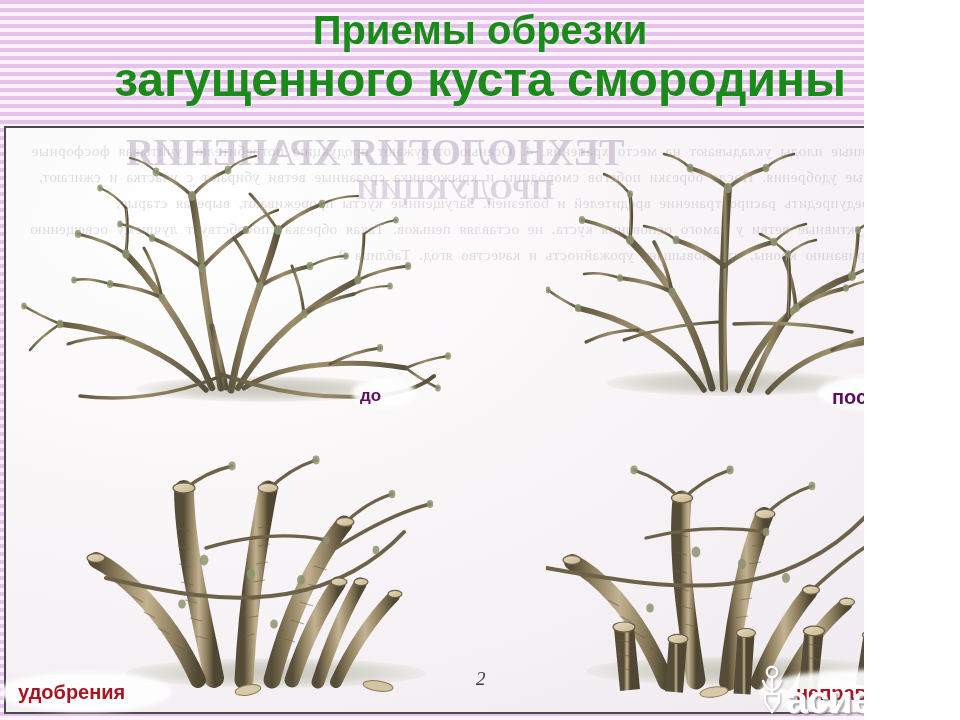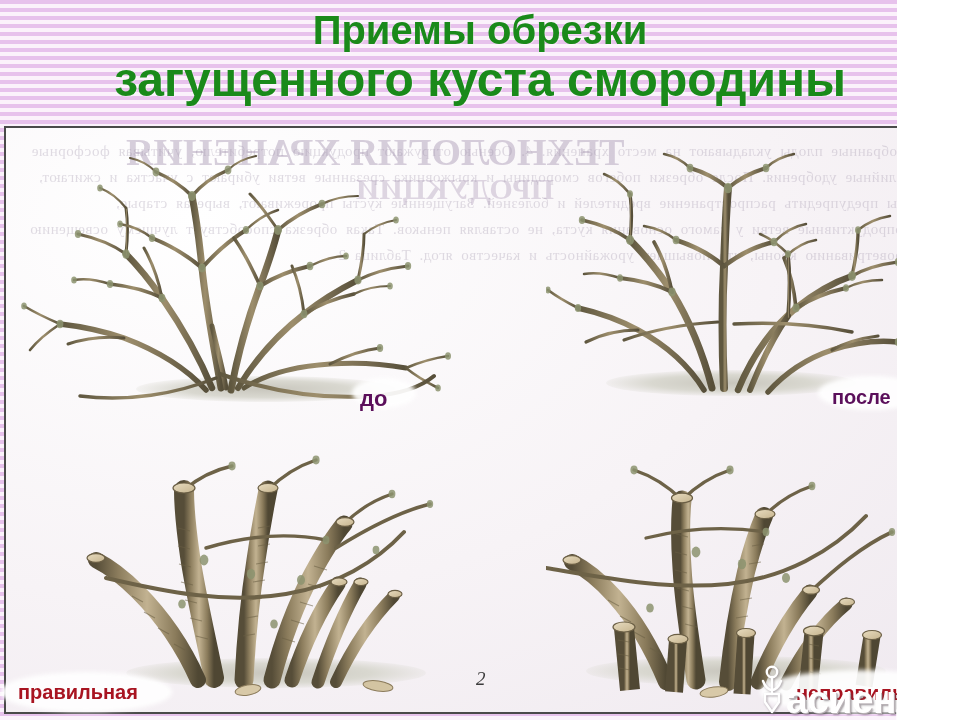--- a/index.html
+++ b/index.html
@@ -21,21 +21,20 @@
     height: 720px;
     background-color: #f3ddf3;
     background-image: repeating-linear-gradient(
       to bottom,
       #e7c2ec 0px,
       #e7c2ec 4px,
       #fbf2fb 4px,
       #fbf2fb 8px
     );
     overflow: hidden;
-    padding-left: 33px;
   }
 
   
   .title-block {
     position: absolute;
     left: 0;
     top: 8px;
     width: 960px;
     text-align: center;
     line-height: 1.12;
@@ -152,21 +151,21 @@
     position: absolute;
     z-index: 7;
     border-radius: 50%;
     background: #ffffff;
     filter: blur(2px);
     opacity: 0.92;
   }
   .lbl-do {
     left: 360px; top: 386px;
     color: #5b0f5b;
-    font-size: 22px;
+    font-size: 17px;
   }
   .lbl-posle {
     left: 832px; top: 386px;
     color: #5b0f5b;
     font-size: 20px;
   }
   .lbl-pravilnaya {
     left: 18px; top: 681px;
     color: #a81421;
     font-size: 20px;
@@ -554,21 +553,21 @@
     <div class="page-number" style="left:470px; top:540px;">2</div>
   </div>
 
   <div class="label-oval" style="left:352px; top:378px; width:64px; height:30px;"></div>
   <div class="label lbl-do">до</div>
 
   <div class="label-oval" style="left:818px; top:376px; width:106px; height:34px;"></div>
   <div class="label lbl-posle">после</div>
 
   <div class="label-oval" style="left:0px; top:672px; width:172px; height:40px;"></div>
-  <div class="label lbl-pravilnaya">правильная</div>
+  <div class="label lbl-pravilnaya">удобрения</div>
 
   <div class="label-oval" style="left:760px; top:670px; width:200px; height:44px;"></div>
   <div class="label lbl-nepravilnaya">неправильная</div>
 
   <svg class="watermark-logo" viewBox="0 0 40 54" xmlns="http://www.w3.org/2000/svg">
     <g fill="none" stroke="#ffffff" stroke-width="2.4" stroke-linecap="round" stroke-linejoin="round" style="filter: drop-shadow(1px 1px 1px rgba(120,110,118,0.6));">
       <circle cx="20" cy="8" r="5.2"></circle>
       <path d="M20 13 L20 26"></path>
       <path d="M11 17 C13 23 17 26 20 26 C23 26 27 23 29 17"></path>
       <path d="M13 30 L27 30 L27 38 L20 48 L13 38 Z"></path>

